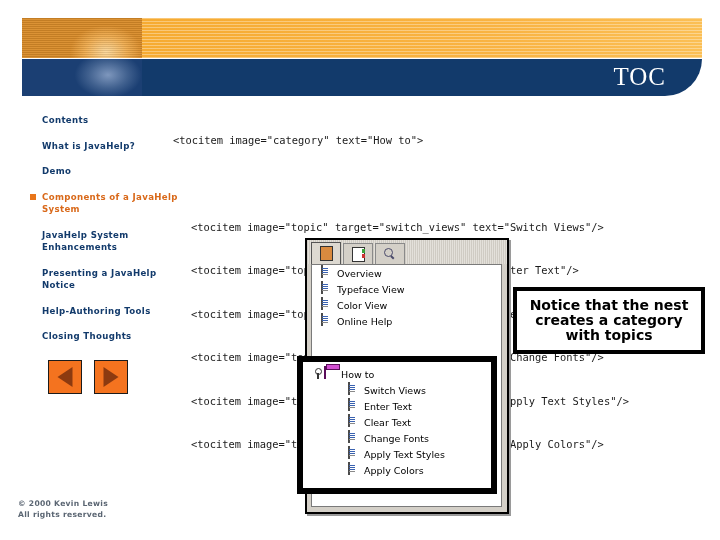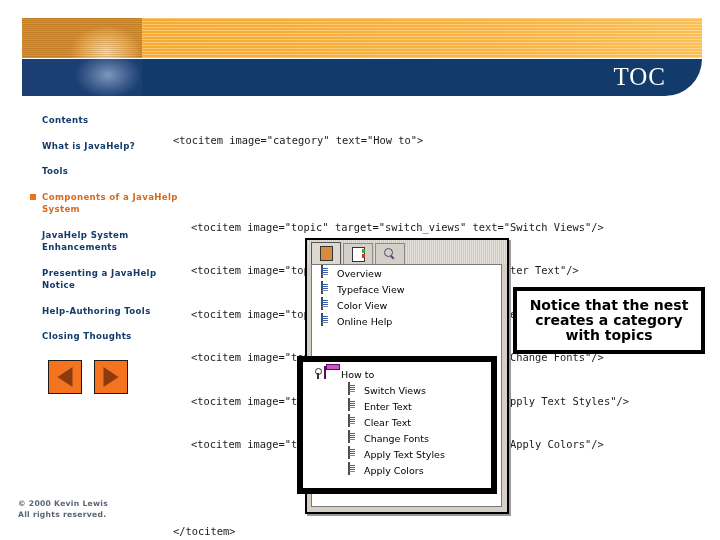--- a/index.html
+++ b/index.html
@@ -381,21 +381,21 @@
     <div class="photo-bot"></div>
   </div>
   <div id="banner-orange"></div>
   <div id="banner-navy"></div>
   <div id="banner-title">TOC</div>
 </div>
 
 <div id="sidebar">
   <div class="nav-item">Contents</div>
   <div class="nav-item">What is JavaHelp?</div>
-  <div class="nav-item">Tools</div>
+  <div class="nav-item">Demo</div>
   <div class="nav-item active">Components of a JavaHelp System</div>
   <div class="nav-item">JavaHelp System Enhancements</div>
   <div class="nav-item">Presenting a JavaHelp Notice</div>
   <div class="nav-item">Help-Authoring Tools</div>
   <div class="nav-item">Closing Thoughts</div>
 </div>
 
 <div id="nav-buttons">
   <div class="arrow-btn prev">
     <span class="tri"></span>
@@ -413,21 +413,20 @@
 <div id="code-block">
   <div>&lt;tocitem image="category" text="How to"&gt;</div>
   <div class="spacer"></div>
   <div class="indent">&lt;tocitem image="topic" target="switch_views" text="Switch Views"/&gt;</div>
   <div class="indent">&lt;tocitem image="topic" target="enter_text" text="Enter Text"/&gt;</div>
   <div class="indent">&lt;tocitem image="topic" target="clear_text" text="Clear Text"/&gt;</div>
   <div class="indent">&lt;tocitem image="topic" target="change_fonts" text="Change Fonts"/&gt;</div>
   <div class="indent">&lt;tocitem image="topic" target="text_styles" text="Apply Text Styles"/&gt;</div>
   <div class="indent">&lt;tocitem image="topic" target="apply_colors" text="Apply Colors"/&gt;</div>
   <div class="spacer"></div>
-  <div>&lt;/tocitem&gt;</div>
 </div>
 
 <div id="help-window">
   <div id="help-tabs">
     <div class="help-tab sel">
       <span class="tabico-book"></span>
     </div>
     <div class="help-tab">
       <span class="tabico-index"></span>
     </div>

